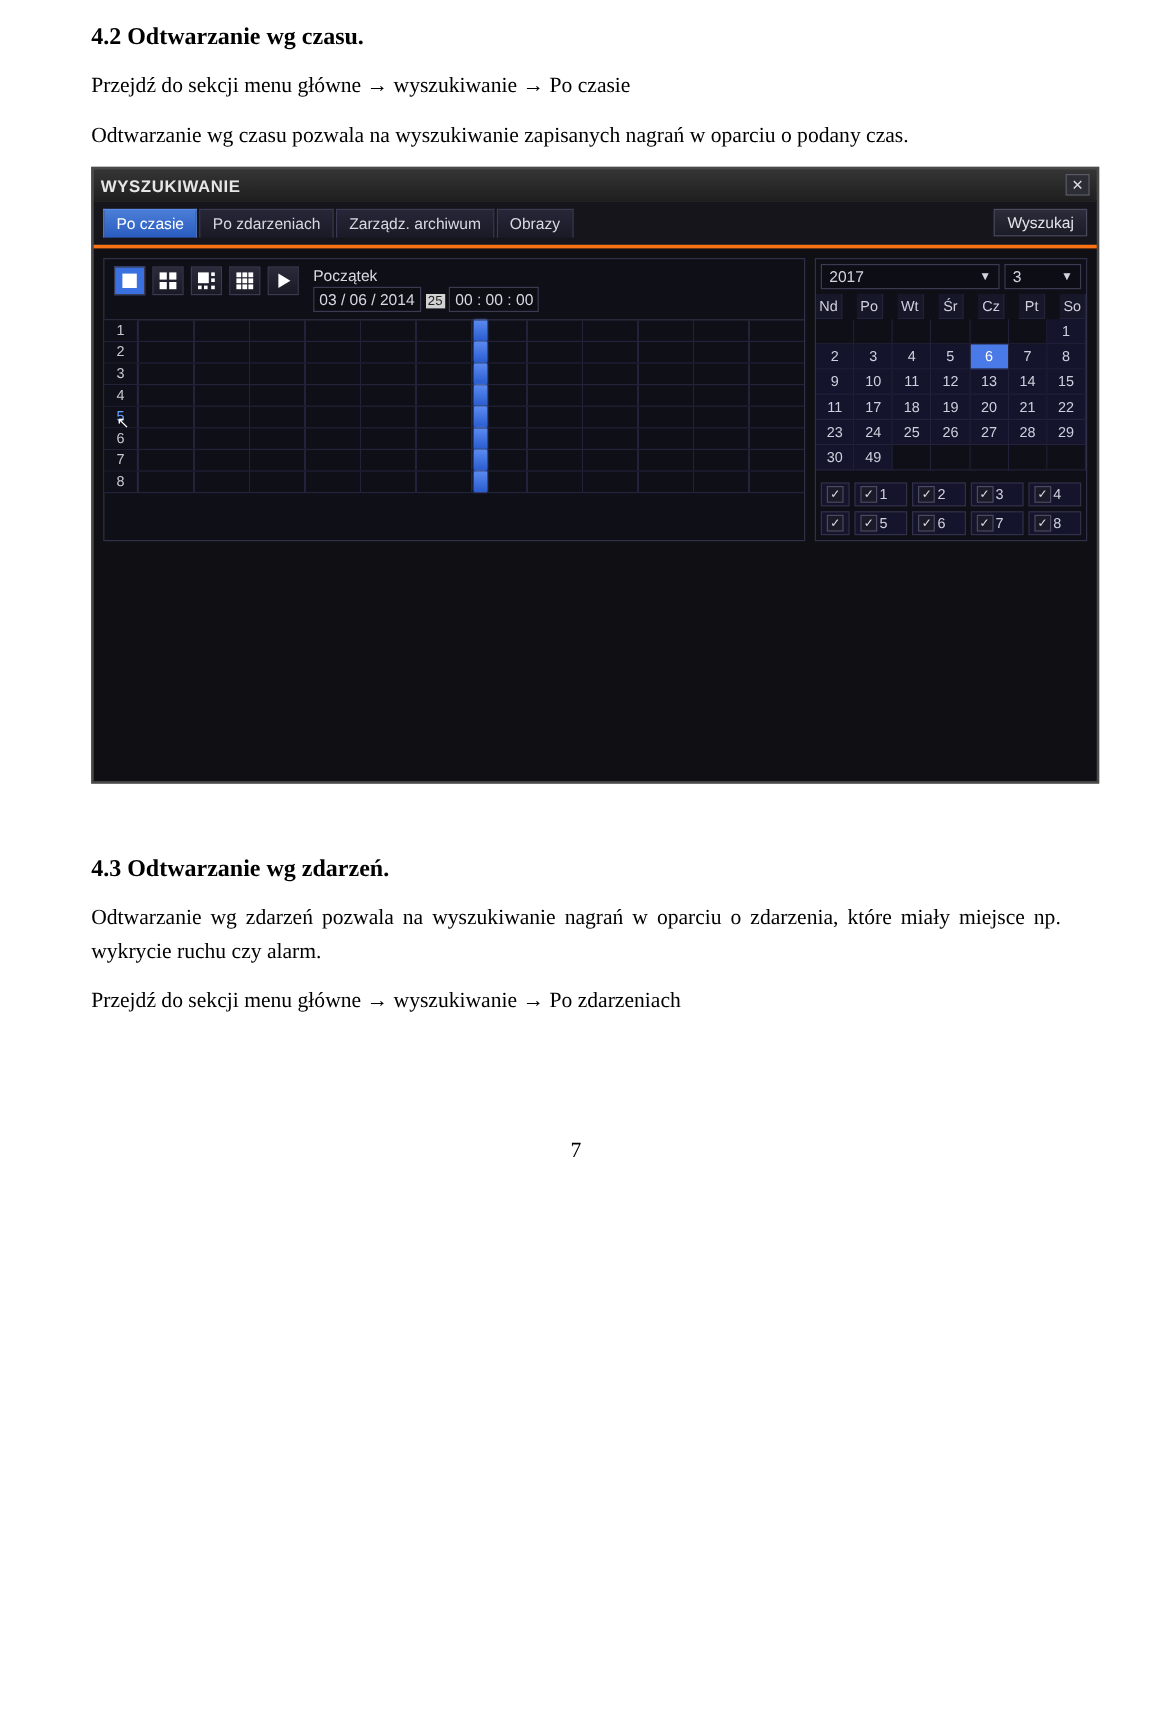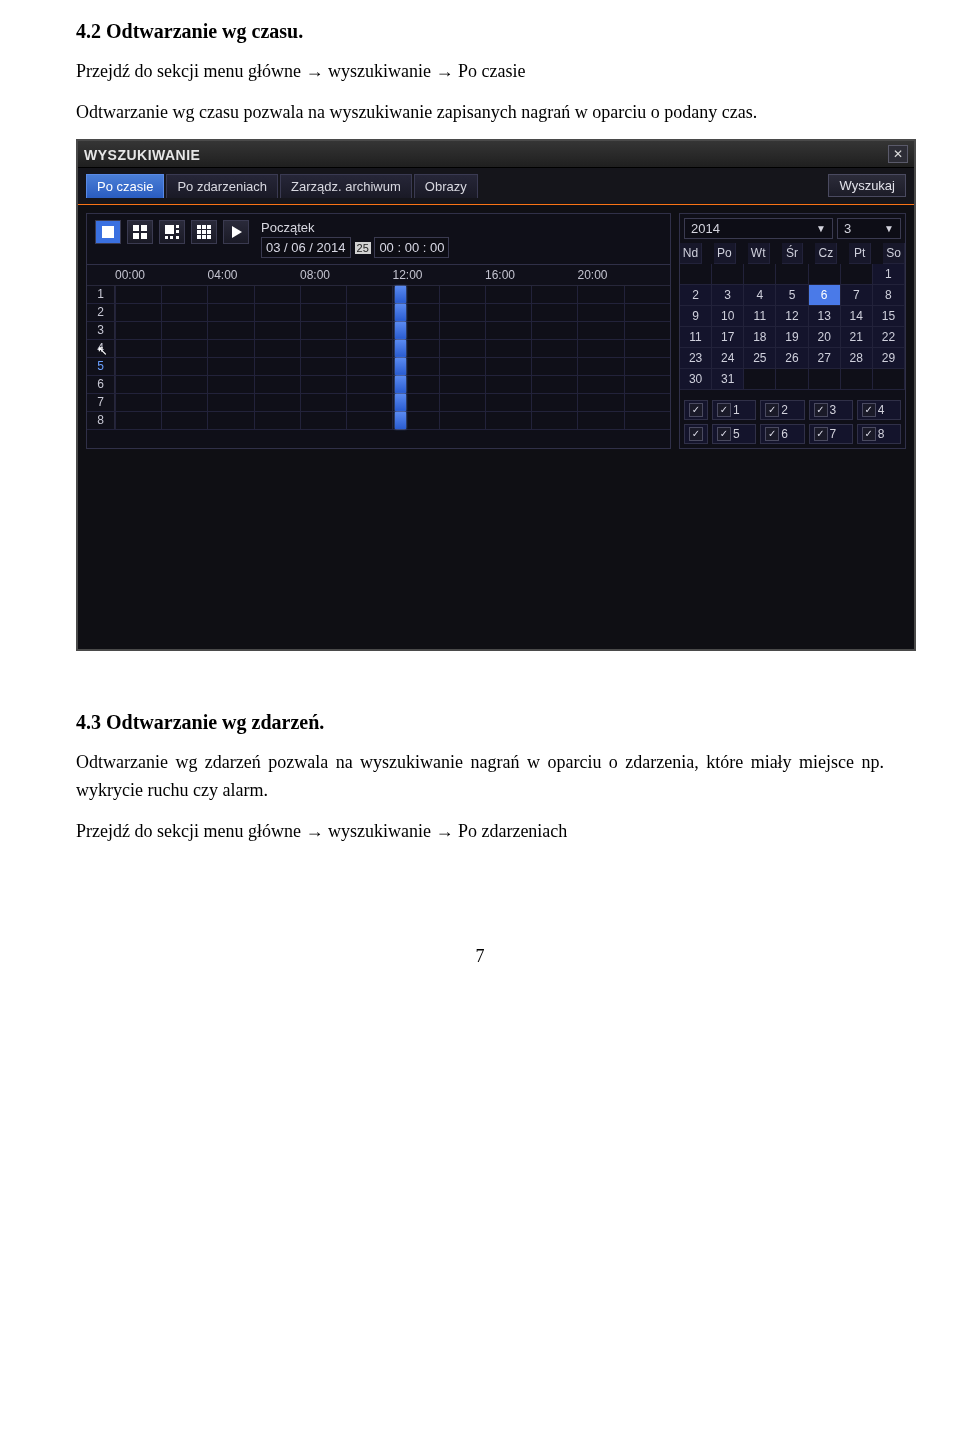--- a/index.html
+++ b/index.html
@@ -46,21 +46,21 @@
     color: #fff; border-color: #5a8ae6;
   }
   .search-btn {
     font-size: 13px; color: #e2e2ea; padding: 3px 10px;
     background: linear-gradient(#2c2c3a, #1c1c28);
     border: 1px solid #4a4a60; cursor: pointer;
   }
   .content {
     background: #0f0f14;
     display: flex; padding: 8px 8px 200px 8px;
-    gap: 8px; border-top: 1px solid #f97316;
+    gap: 8px; border-top: 3px solid #f97316;
   }
   .left-panel {
     flex: 0 0 585px;
     border: 1px solid #303048;
     background: #0f0f18;
   }
   .lp-top { display: flex; align-items: flex-start; gap: 12px; padding: 6px 8px; }
   .view-btns { display: flex; gap: 6px; align-items: center; }
   .vbtn {
     width: 26px; height: 24px; background: linear-gradient(#2a2a3a,#1a1a26);
@@ -228,28 +228,20 @@
           <div class="start-block">
             <div class="lbl">Początek</div>
             <span class="date-input">
               <span>03 / 06 / 2014</span>
             </span><span class="date-extra">25</span>
             <span class="time-input">00  :  00   :   00</span>
           </div>
         </div>
 
         <div class="timeline">
-          <div class="time-header">
-            <span>00:00</span>
-            <span>04:00</span>
-            <span>08:00</span>
-            <span>12:00</span>
-            <span>16:00</span>
-            <span>20:00</span>
-          </div>
           <div class="rows">
             <div class="row">
               <div class="row-label">1</div>
               <div class="row-grid">
                   <div class="rec-bar" style="left:50.5%;width:2%"></div>
                 </div>
             </div>
             <div class="row">
               <div class="row-label">2</div>
               <div class="row-grid">
@@ -293,21 +285,21 @@
                 </div>
             </div>
           </div>
           <span class="cursor-arrow">↖</span>
         </div>
       </div>
 
       <div class="right-panel">
         <div class="ym-row">
           <div class="ym-select">
-            <span>2014</span>
+            <span>2017</span>
             <span class="caret">▼</span>
           </div>
           <div class="ym-select" style="flex:0 0 64px">
             <span>3</span>
             <span class="caret">▼</span>
           </div>
         </div>
         <div class="cal-head">
           <span>Nd</span>
           <span>Po</span>
@@ -347,21 +339,21 @@
           <div class="cal-cell">21</div>
           <div class="cal-cell">22</div>
           <div class="cal-cell">23</div>
           <div class="cal-cell">24</div>
           <div class="cal-cell">25</div>
           <div class="cal-cell">26</div>
           <div class="cal-cell">27</div>
           <div class="cal-cell">28</div>
           <div class="cal-cell">29</div>
           <div class="cal-cell">30</div>
-          <div class="cal-cell">31</div>
+          <div class="cal-cell">49</div>
           <div class="cal-cell empty"></div>
           <div class="cal-cell empty"></div>
           <div class="cal-cell empty"></div>
           <div class="cal-cell empty"></div>
           <div class="cal-cell empty"></div>
         </div>
 
         <div class="ch-rows">
           <div class="ch-row">
             <div class="master-chk" style="flex:0 0 24px">

